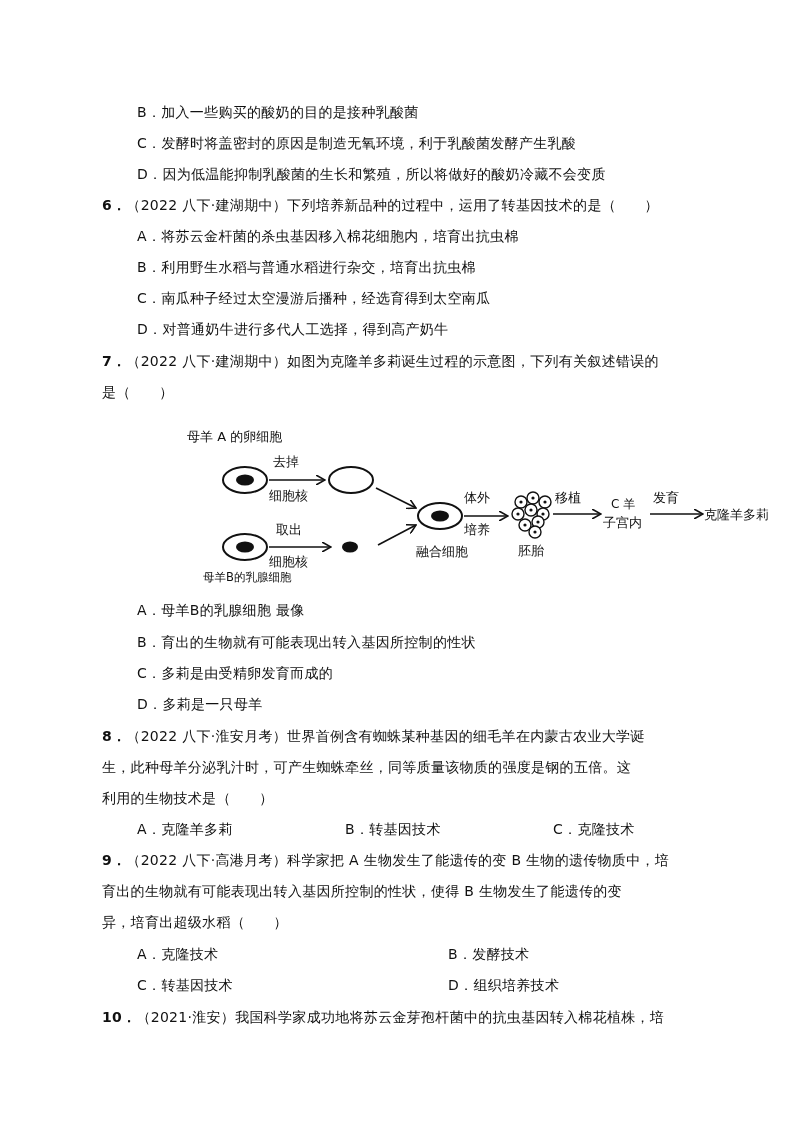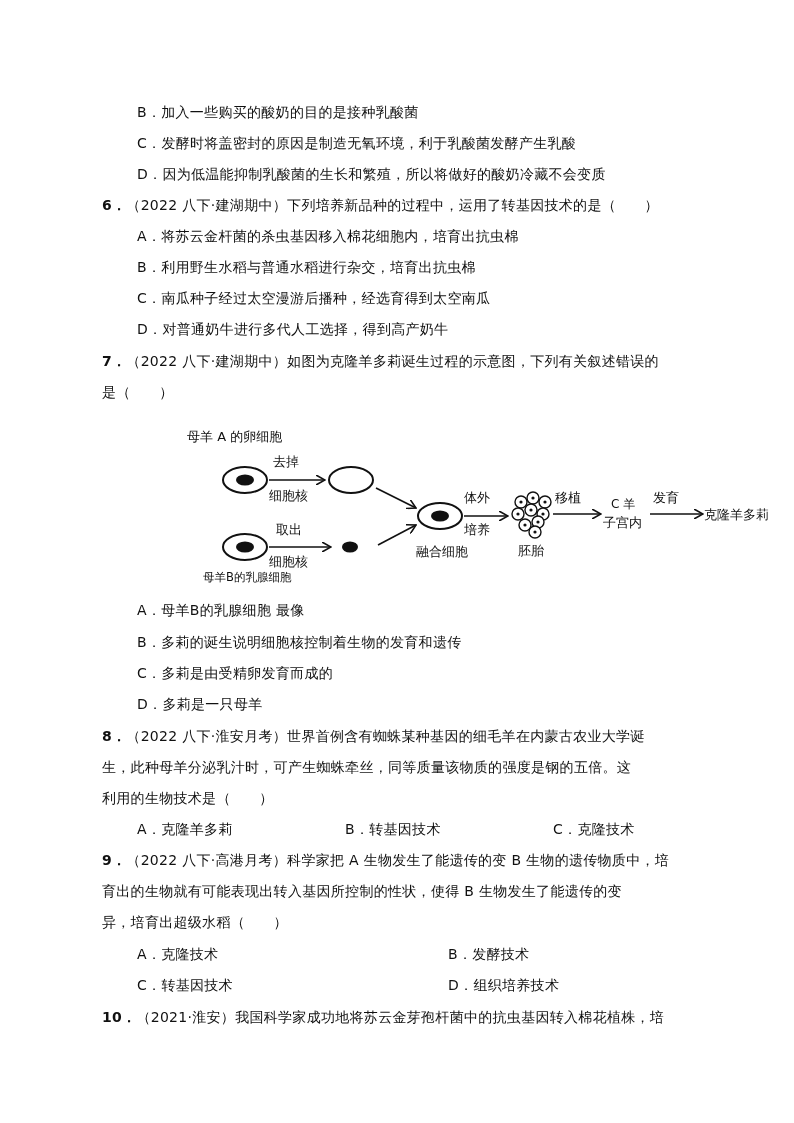--- a/index.html
+++ b/index.html
@@ -119,21 +119,21 @@
     <line x1="467" y1="92" x2="520" y2="92" stroke="#111" stroke-width="1.6" marker-end="url(#arr)"></line>
     <text class="dtext" x="470" y="80">发育</text>
     <text class="dtext" x="521" y="97">克隆羊多莉</text>
   </svg>
 </div>
 
 <div class="line opt" style="top:600px">
   <span>A．</span><span>母羊B的乳腺细胞 最像</span>
 </div>
 <div class="line opt" style="top:632px">
-  <span>B．</span><span>多莉的诞生说明细胞核控制着生物的发育和遗传</span>
+  <span>B．</span><span>育出的生物就有可能表现出转入基因所控制的性状</span>
 </div>
 <div class="line opt" style="top:663px">
   <span>C．</span><span>多莉是由受精卵发育而成的</span>
 </div>
 <div class="line opt" style="top:694px">
   <span>D．</span><span>多莉是一只母羊</span>
 </div>
 
 <div class="line q" style="top:726px">
   <span class="num">8．</span><span>（2022 八下·淮安月考）</span><span>世界首例含有蜘蛛某种基因的细毛羊在内蒙古农业大学诞</span>

